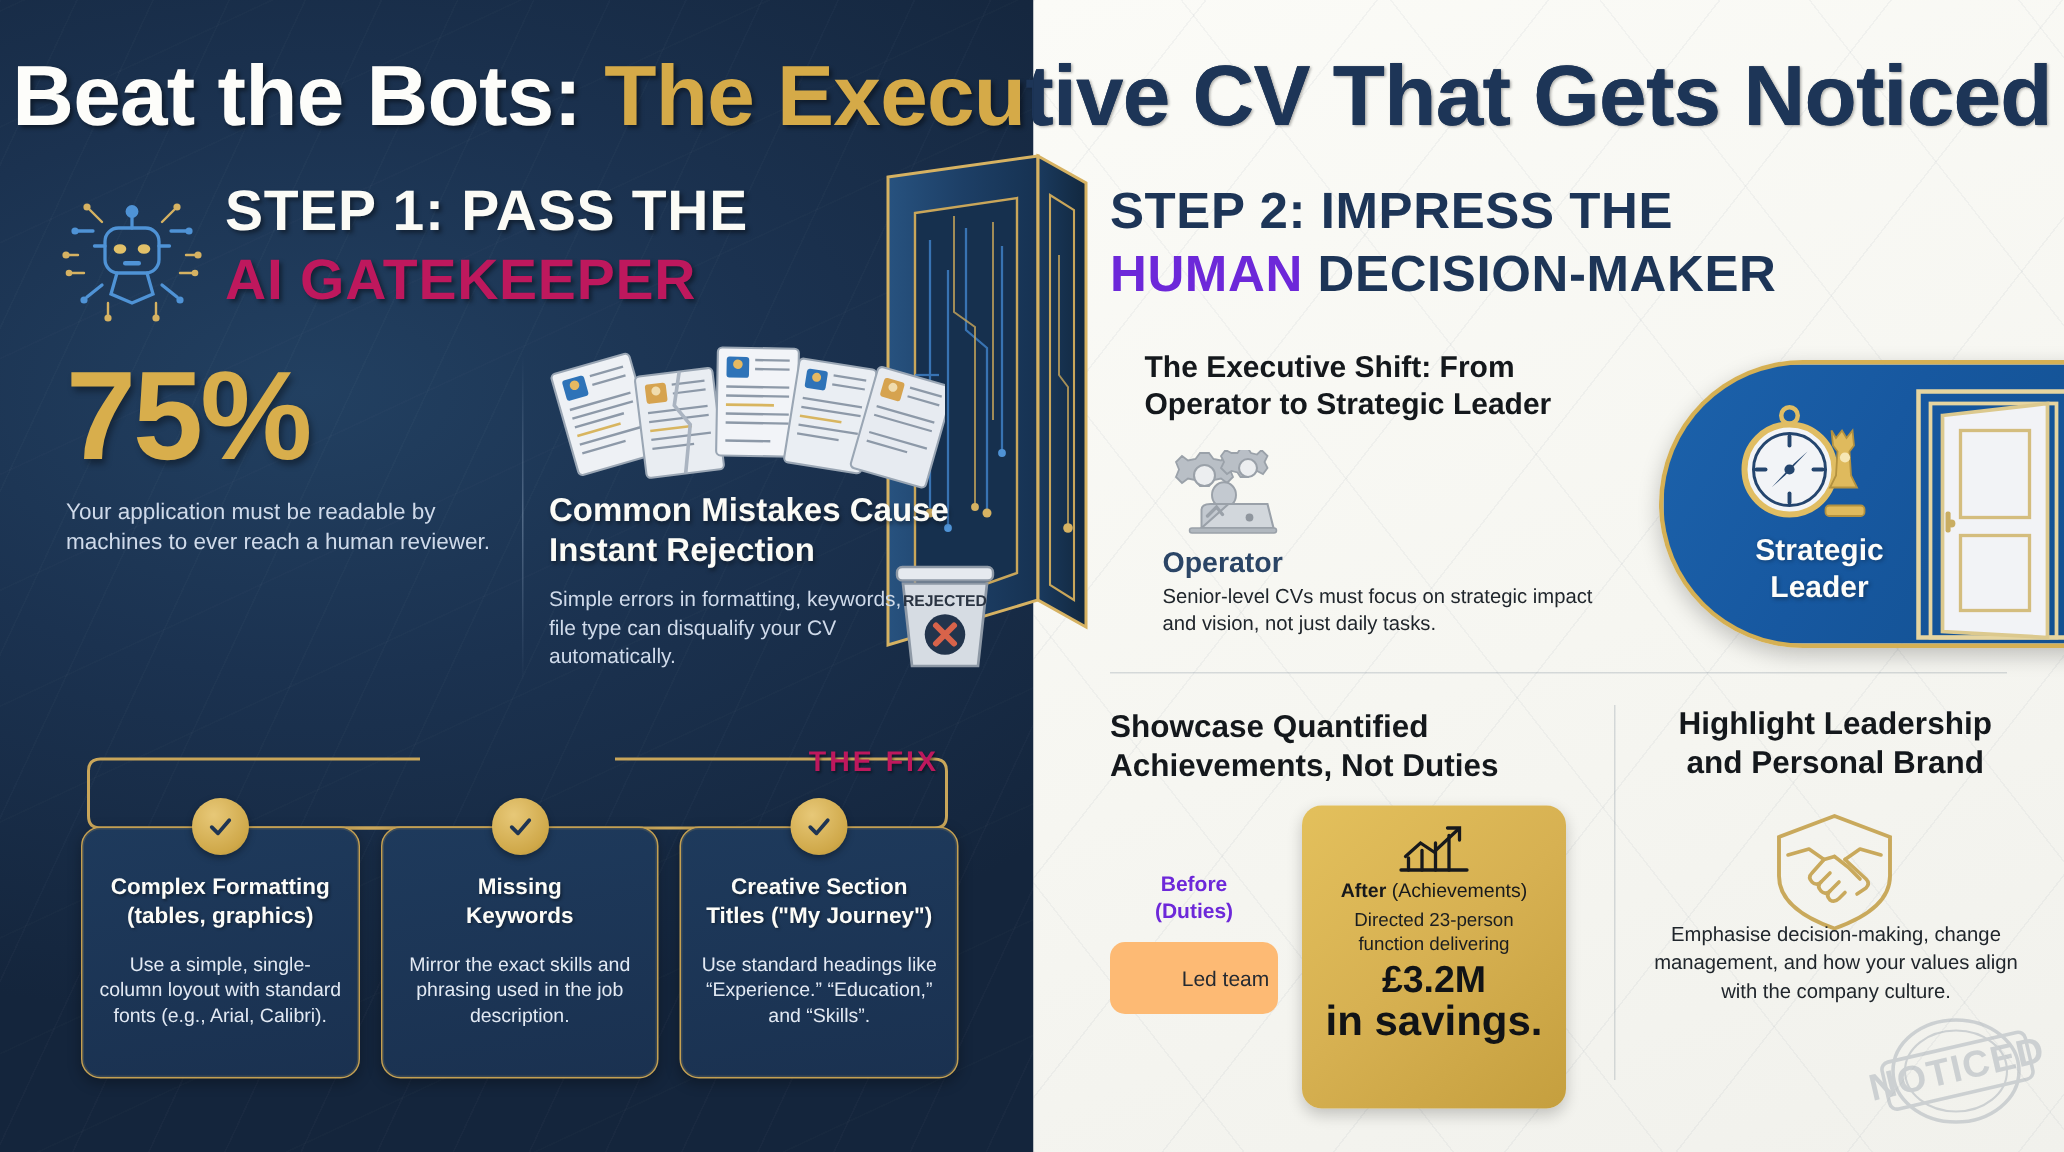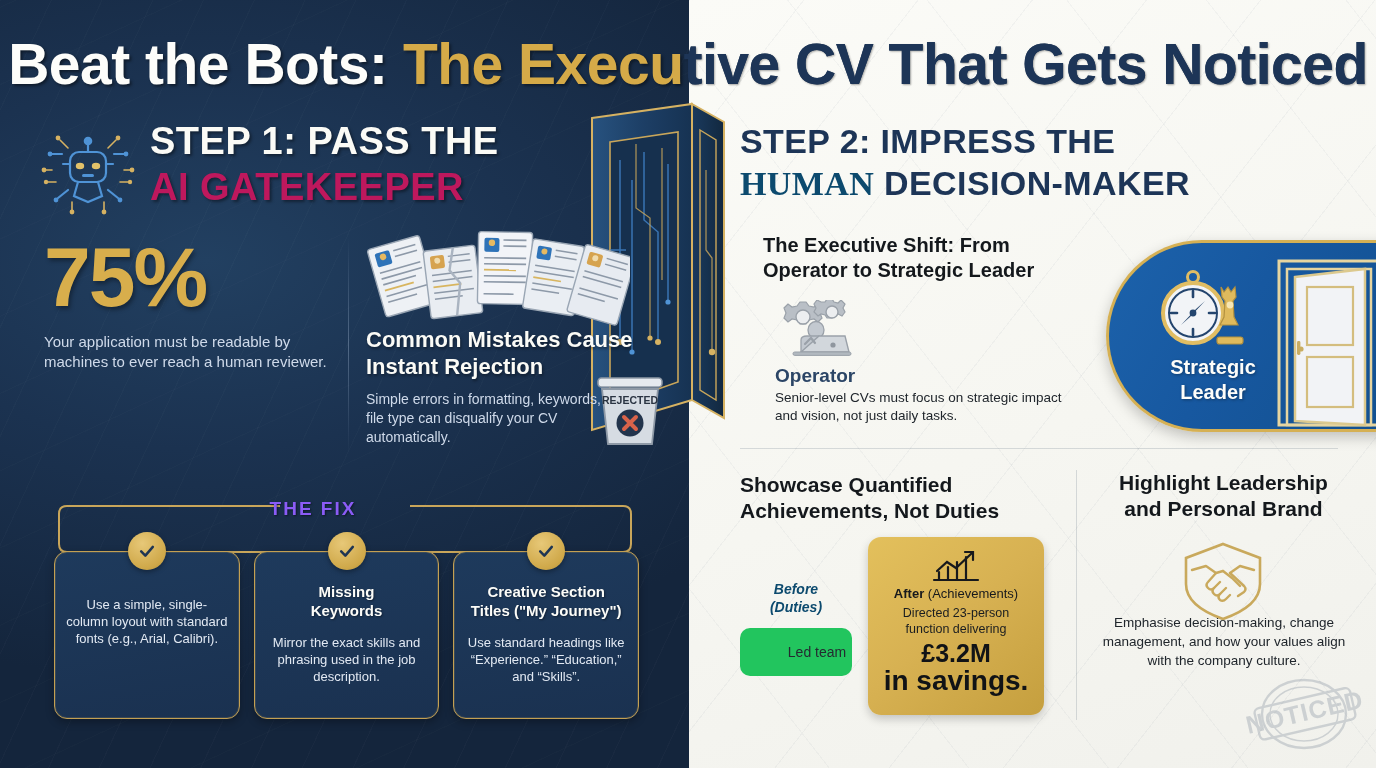--- a/index.html
+++ b/index.html
@@ -78,22 +78,22 @@
            text-shadow:1px 2px 3px rgba(0,0,0,.4); }
   .mist-p{ font-size:14px; color:#cfdaea; line-height:19px; margin-top:10px; }
 
   .docs-art{ position:absolute; left:360px; top:228px; width:270px; height:98px; z-index:19; }
   .bin-art{ position:absolute; left:588px; top:368px; width:84px; height:84px; z-index:22; }
 
   
   .gate-art{ position:absolute; left:574px; top:100px; width:170px; height:360px; z-index:12; }
 
   
-  .fix-label{ position:absolute; left:0; top:498px; width:626px; text-align:center; z-index:25;
-              font-size:19px; font-weight:bold; color:#8b5cf6; letter-spacing:2px;
+  .fix-label{ position:absolute; left:0; top:498px; width:626px; text-align:right; z-index:25;
+              font-size:19px; font-weight:bold; color:#be185d; letter-spacing:2px;
               text-shadow:1px 1px 2px rgba(0,0,0,.45); }
   .fix-bracket{ position:absolute; left:55px; top:500px; width:580px; height:68px; z-index:23; }
 
   .fix-row{ position:absolute; left:54px; top:551px; width:585px; height:168px;
             display:flex; gap:14px; z-index:24; }
   .fix-card{
     flex:1; position:relative; border:1.6px solid #c4a052; border-radius:13px;
     background:linear-gradient(170deg,#1e3a5c 0%,#1a3150 100%);
     padding:30px 11px 12px; text-align:center;
     box-shadow:0 3px 9px rgba(0,0,0,.3), inset 0 0 0 1px rgba(200,165,90,.18);
@@ -107,21 +107,21 @@
   }
   .fix-check svg{ display:block; }
   .fix-title{ font-size:15px; font-weight:bold; color:#fcfcf8; line-height:19px;
               text-shadow:1px 1px 2px rgba(0,0,0,.4); }
   .fix-body{ font-size:13px; color:#e2e9f3; line-height:17px; margin-top:14px; }
 
   
   .step2-head{ position:absolute; left:740px; top:120px; width:560px; z-index:20; }
   .s2-l1{ font-size:34px; font-weight:bold; color:#1d3557; letter-spacing:.4px; line-height:42px; }
   .s2-l2{ font-size:34px; font-weight:bold; color:#1d3557; letter-spacing:.4px; line-height:42px; }
-  .s2-gold{ color:#0c4a6e;font-family:Liberation Serif, serif; }
+  .s2-gold{ color:#6d28d9; }
 
   
   .shift-h{ position:absolute; left:740px; top:233px; width:330px; z-index:20;
             font-size:20px; font-weight:bold; color:#14181c; line-height:25px;margin-left:23px; }
   .op-ico{ position:absolute; left:775px; top:300px; width:82px; height:62px; z-index:20; }
   .op-name{ position:absolute; left:775px; top:365px; z-index:20;
             font-size:19px; font-weight:bold; color:#2b4566; }
   .op-desc{ position:absolute; left:775px; top:389px; width:290px; z-index:20;
             font-size:13.5px; color:#20262c; line-height:18px; }
 
@@ -141,27 +141,27 @@
 
   .hdiv-right{ position:absolute; left:740px; top:448px; width:598px; height:1px;
                background:rgba(40,60,90,.16); z-index:20; }
   .vdiv-right{ position:absolute; left:1076px; top:470px; width:1px; height:250px;
                background:rgba(40,60,90,.16); z-index:20; }
 
   
   .ach-h{ position:absolute; left:740px; top:472px; width:320px; z-index:20;
           font-size:21px; font-weight:bold; color:#14181c; line-height:26px; }
   .before-lbl{ position:absolute; left:740px; top:580px; width:112px; text-align:center; z-index:20;
-               font-size:14px; font-weight:bold; color:#0c4a6e; line-height:18px;font-style:italic; }
+               font-size:14px; font-weight:bold; color:#6d28d9; line-height:18px; }
   .before-pill{ position:absolute; left:740px; top:628px; width:112px; height:48px; z-index:20;
-                background:#22c55e; border-radius:10px; display:flex;
+                background:#fdba74; border-radius:10px; display:flex;
                 align-items:center; justify-content:center;
                 font-size:14px; color:#252a31;padding-left:42px; }
   .after-card{
-    position:absolute; left:868px; top:537px; width:176px; height:178px; z-index:20;
+    position:absolute; left:868px; top:537px; width:176px; height:202px; z-index:20;
     border-radius:13px; padding:8px 8px 10px; text-align:center;
     background:linear-gradient(140deg,#e3c05c 0%,#d7b152 48%,#c59f3e 100%);
     box-shadow:0 4px 10px rgba(0,0,0,.2);
   }
   .chart-ico{ width:52px; height:34px; margin:4px auto 2px; display:block; }
   .after-t{ font-size:13px; font-weight:bold; color:#17191c; line-height:17px; }
   .after-t em{ font-style:normal; font-weight:normal; }
   .after-p{ font-size:12.5px; color:#1a1d20; line-height:16px; margin-top:3px; }
   .after-big{ font-size:25px; font-weight:bold; color:#111316; line-height:28px; margin-top:2px; }
   .after-big2{ font-size:28px; font-weight:bold; color:#111316; line-height:28px; }
@@ -382,20 +382,24 @@
   <div class="fix-label">THE FIX</div>
 
   <div class="fix-row">
 
     <div class="fix-card">
       <div class="fix-check">
         <svg viewBox="0 0 24 24" width="20" height="20">
             <path d="M5 12.5 L10 17.5 L19 7" fill="none" stroke="#1f3553" stroke-width="3" stroke-linecap="round" stroke-linejoin="round"></path>
           </svg>
       </div>
+      <div class="fix-title">
+        <div>Complex Formatting</div>
+        <div>(tables, graphics)</div>
+      </div>
       <div class="fix-body">Use a simple, single-column loyout with standard fonts (e.g., Arial, Calibri).</div>
     </div>
 
     <div class="fix-card">
       <div class="fix-check">
         <svg viewBox="0 0 24 24" width="20" height="20">
             <path d="M5 12.5 L10 17.5 L19 7" fill="none" stroke="#1f3553" stroke-width="3" stroke-linecap="round" stroke-linejoin="round"></path>
           </svg>
       </div>
       <div class="fix-title">

